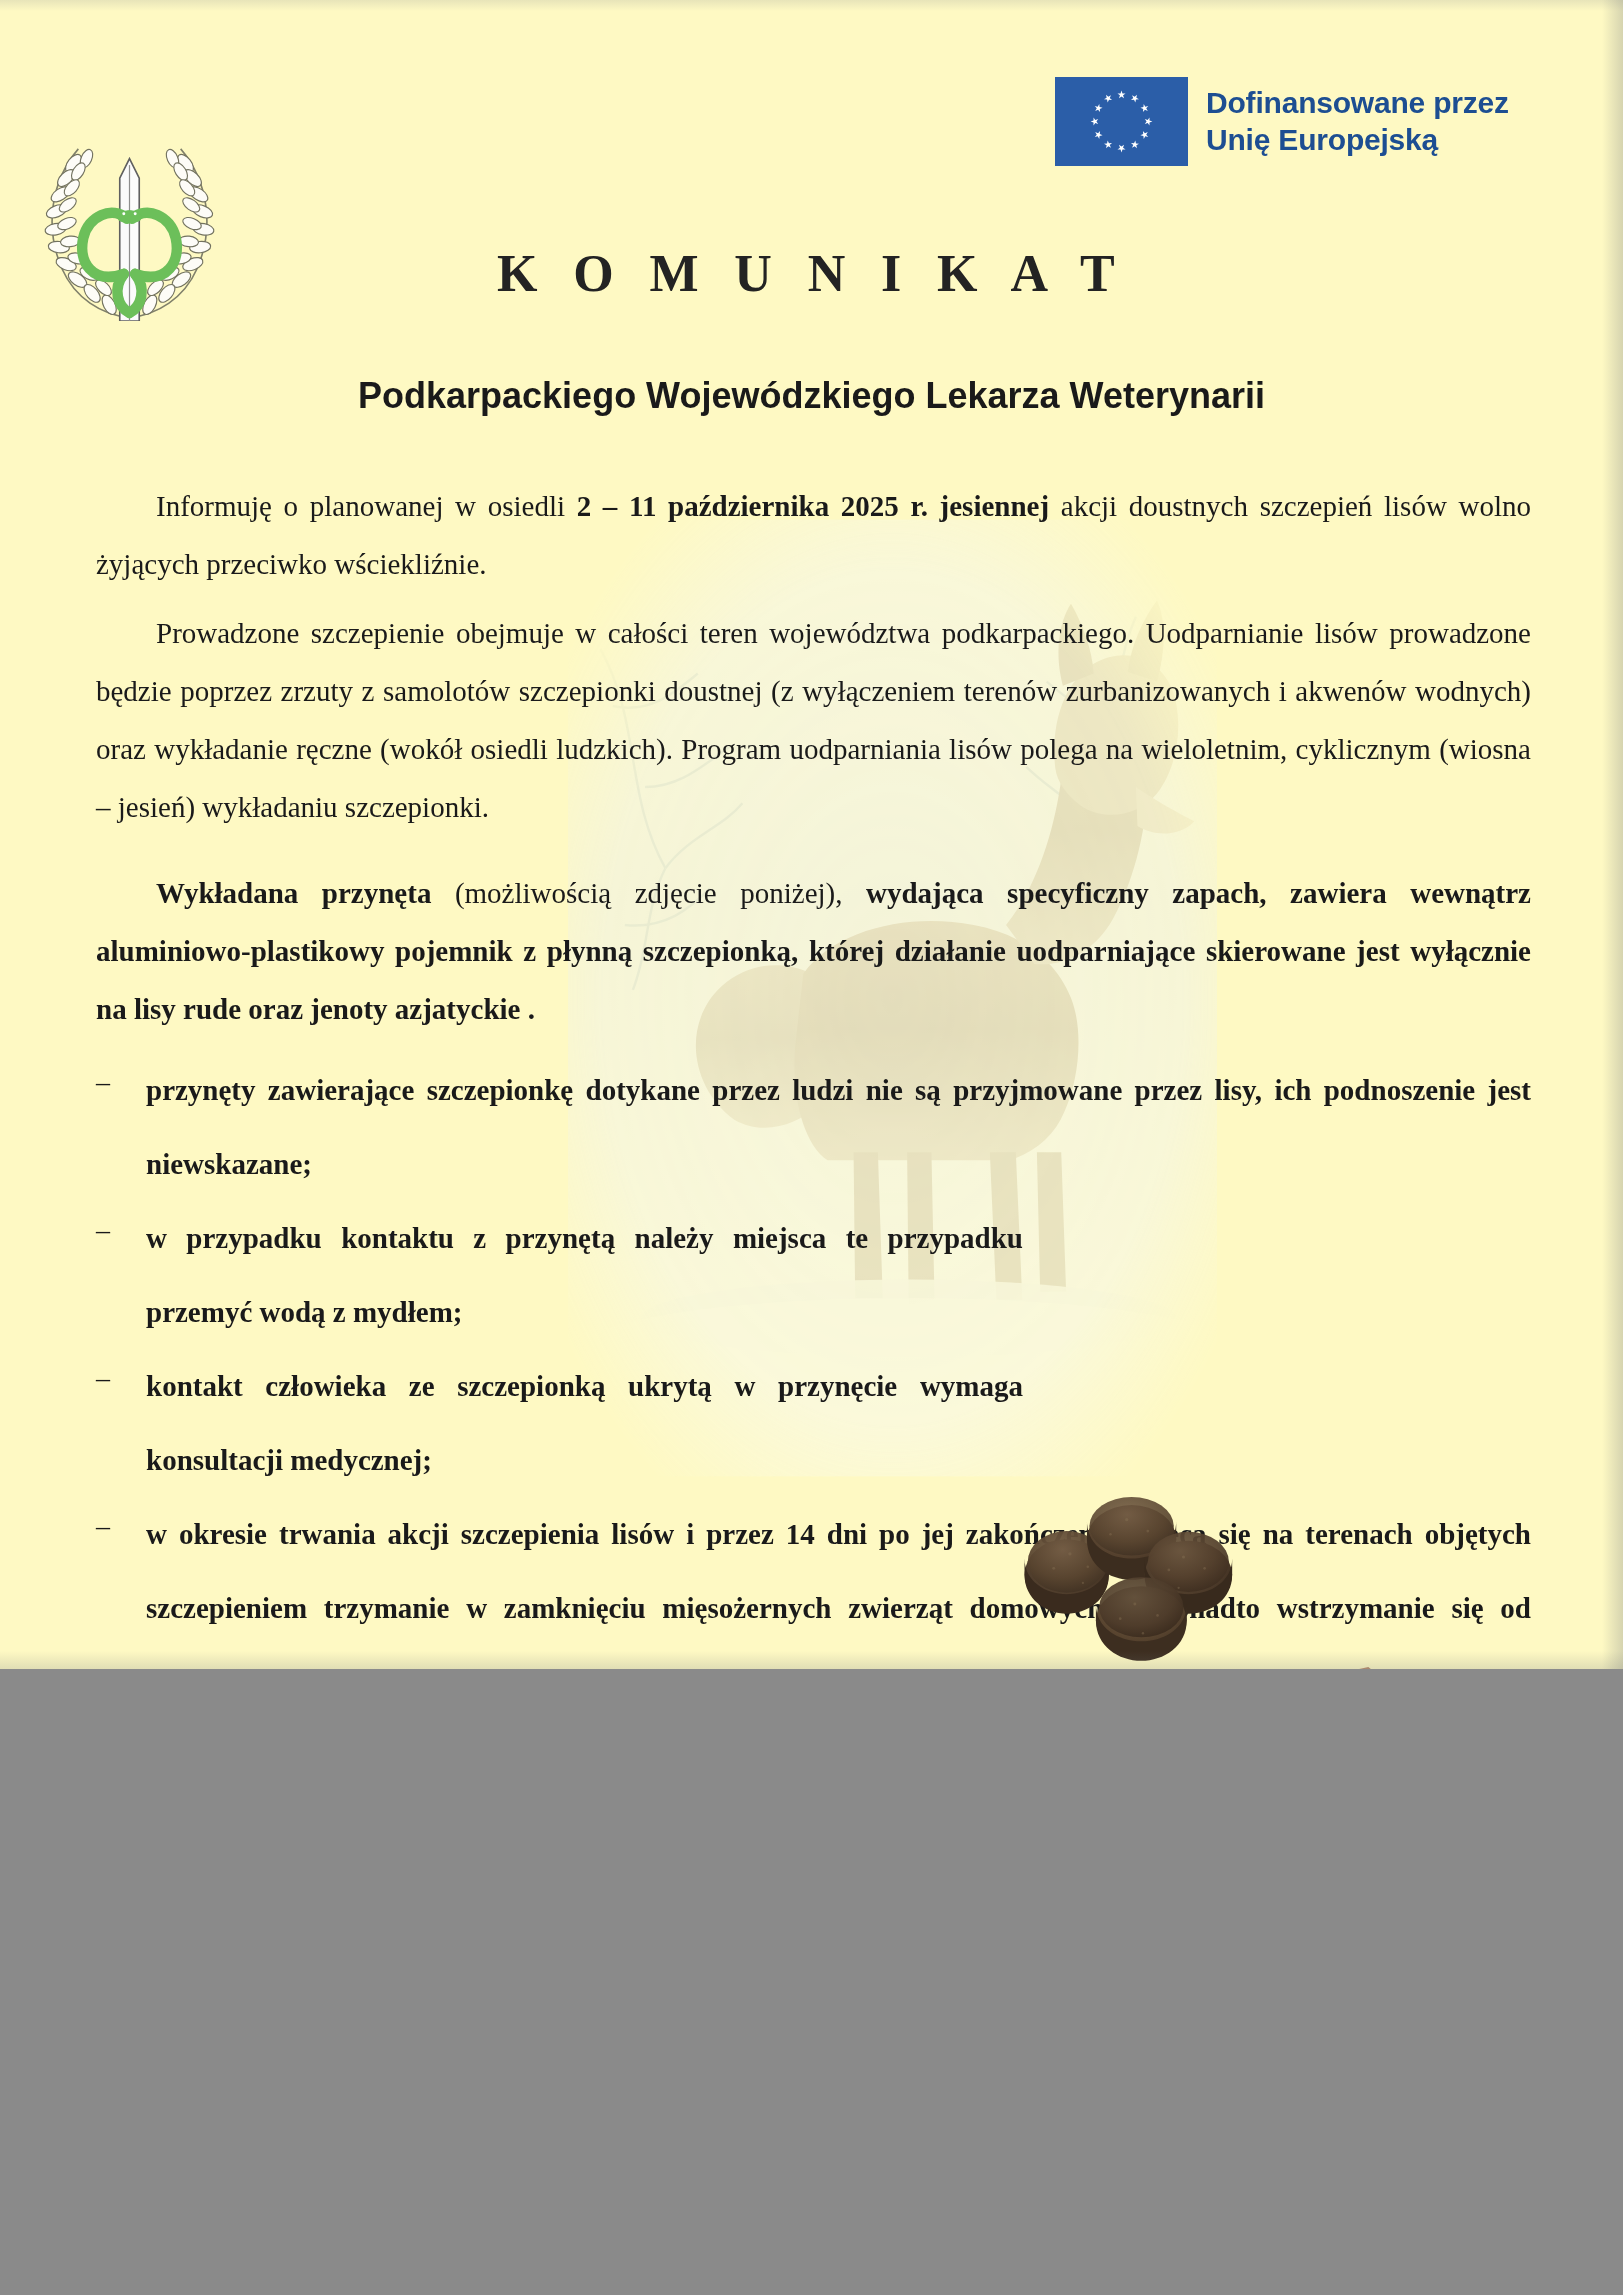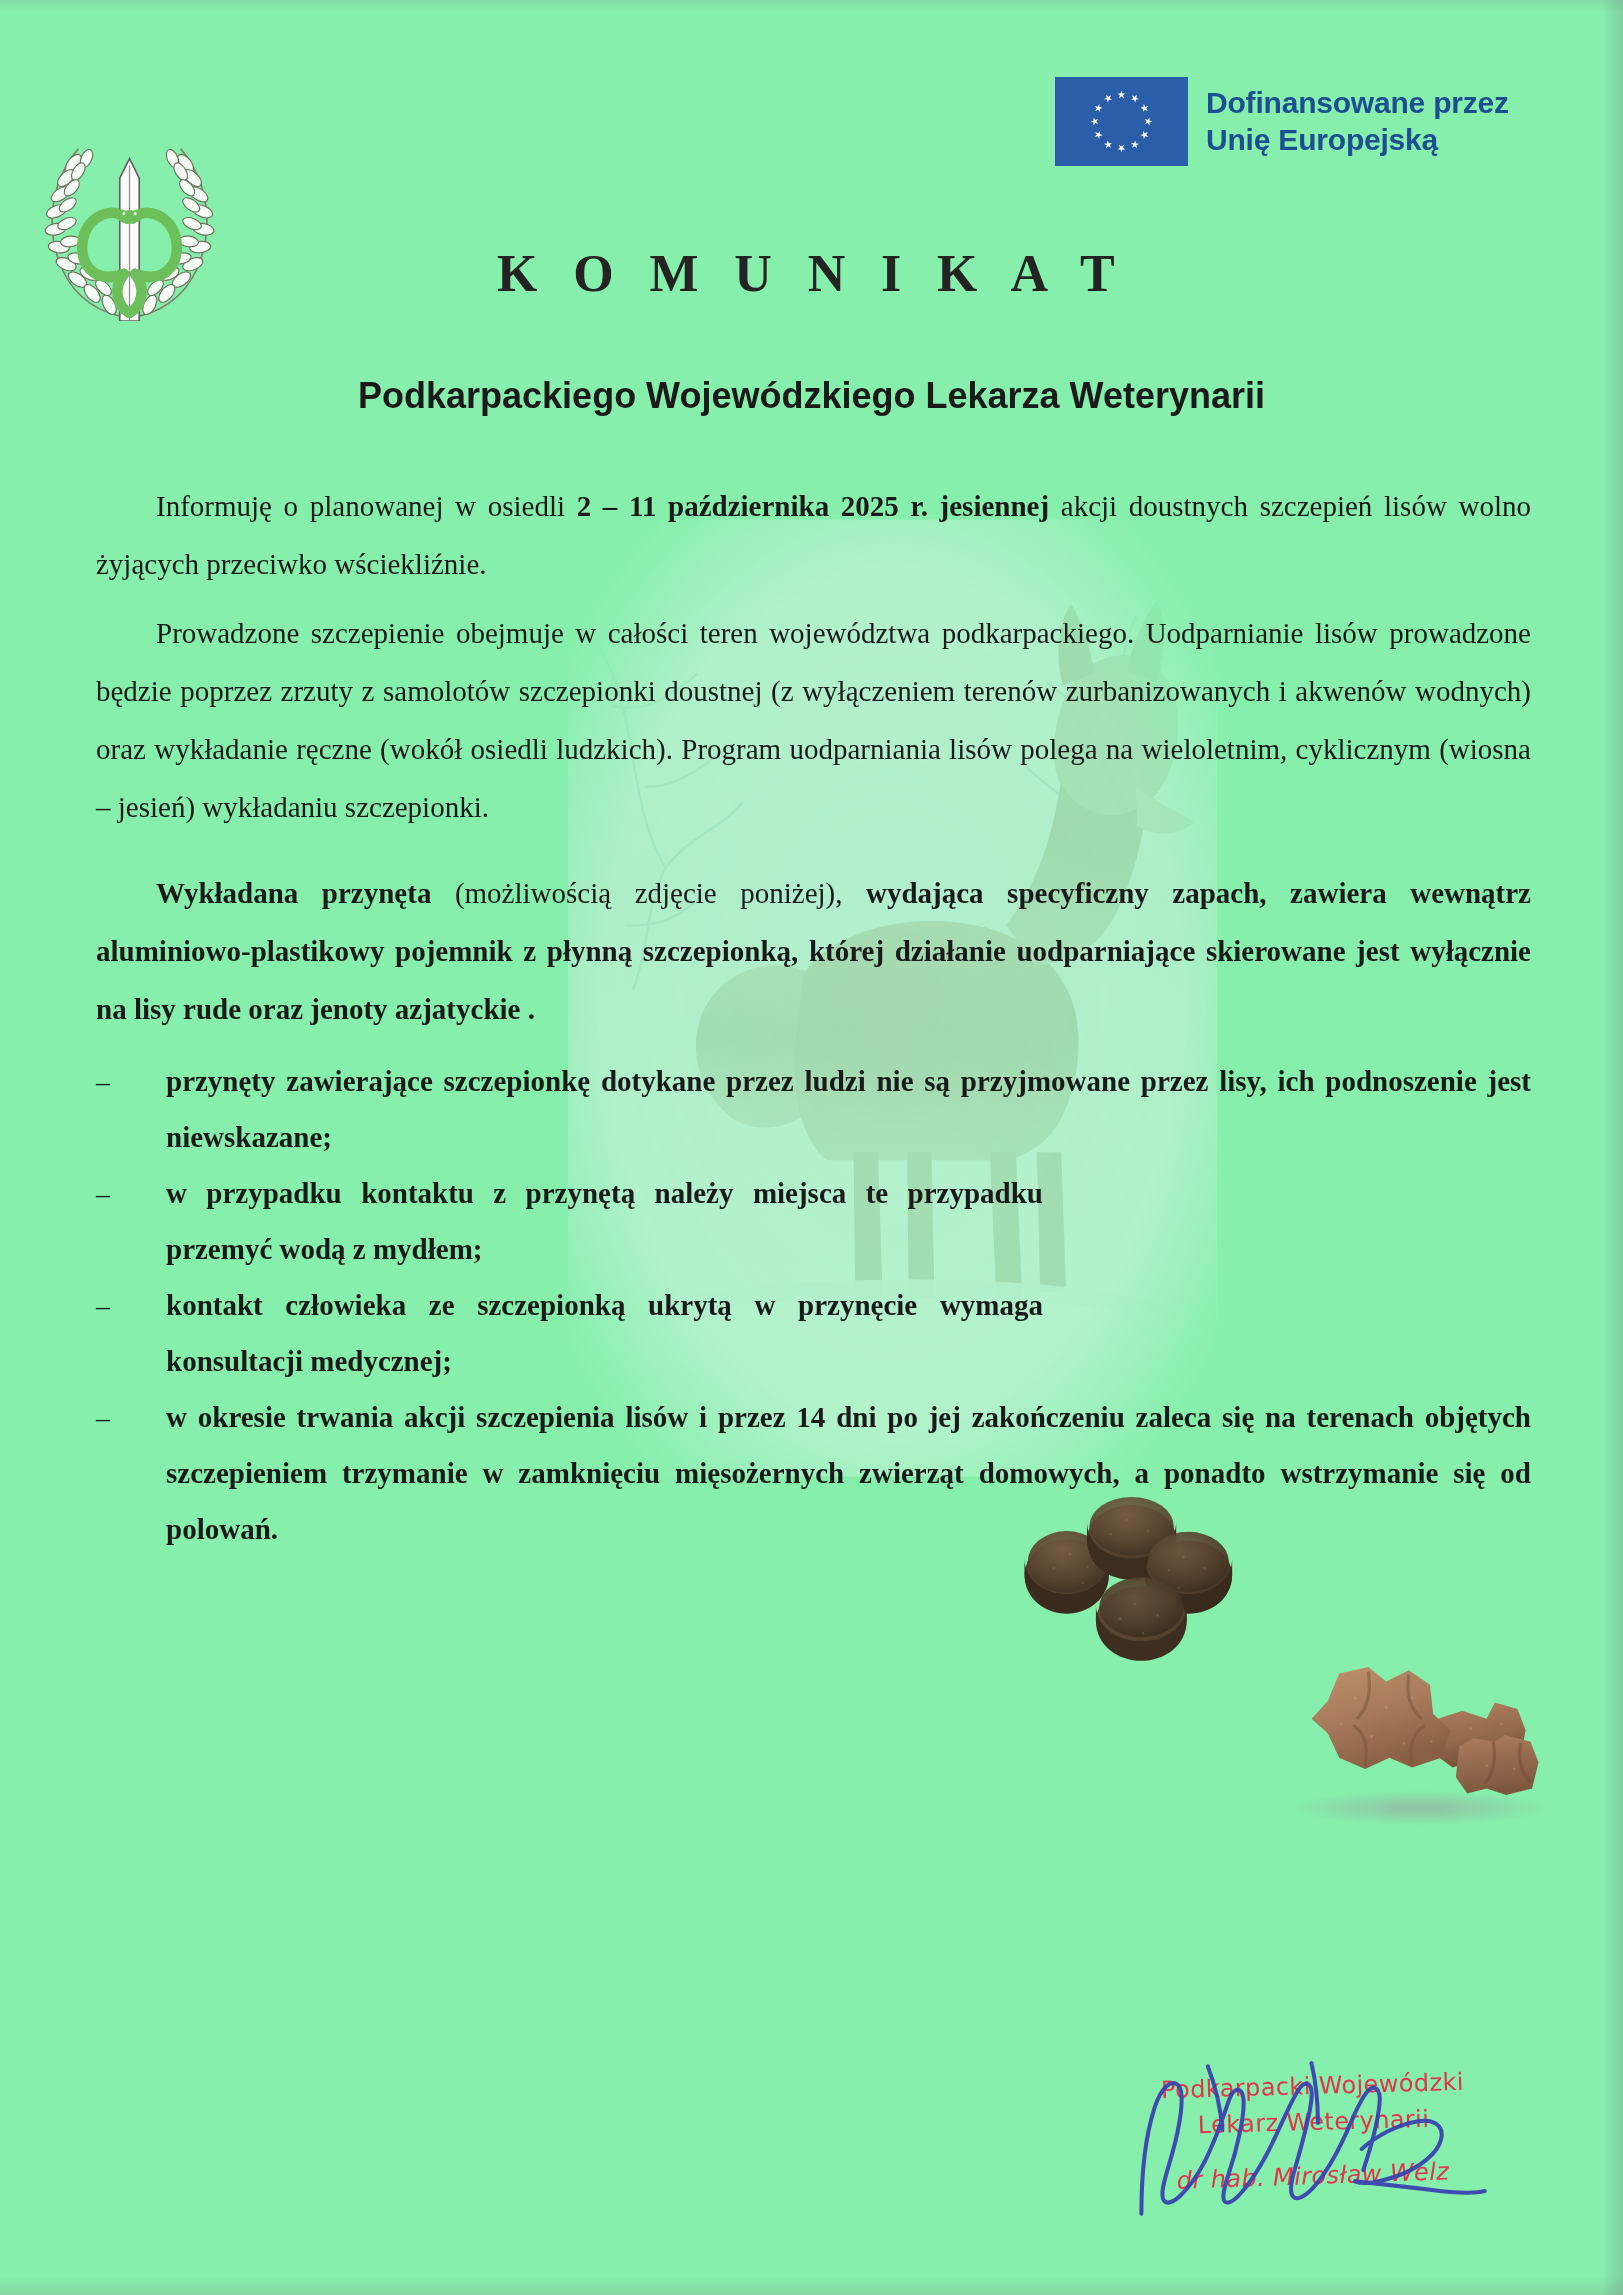--- a/index.html
+++ b/index.html
@@ -4,22 +4,22 @@
 <title>Komunikat</title>
 <style>
   html, body {
     margin: 0;
     padding: 0;
     background: #8a8a8a;
   }
   .page {
     position: relative;
     width: 1623px;
-    height: 2295px;
-    background: #86efac;
+    height: 1669px;
+    background: #fef9c3;
     overflow: hidden;
     font-family: "Liberation Serif", "DejaVu Serif", serif;
     color: #1b1b1b;
     box-sizing: border-box;
   }
 
   
   .scan-edge-right {
     position: absolute;
     top: 0; right: 0;
@@ -171,22 +171,21 @@
     flex: none;
     width: 50px;
     font-weight: normal;
     font-size: 28px;
     line-height: 58px;
     color: #1a1a1a;
   }
   .bullet-text {
     flex: 1 1 auto;
     text-align: justify;
-    line-height: 56px;
-    margin-left: 20px;
+    line-height: 74px;
   }
   .bullet-text.narrow { max-width: 877px; }
 
   
   .bait-top {
     position: absolute;
     left: 1013px;
     top: 1484px;
     width: 268px;
     height: 219px;

